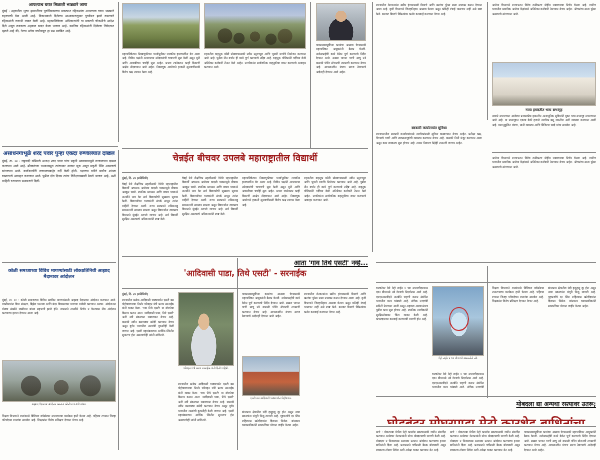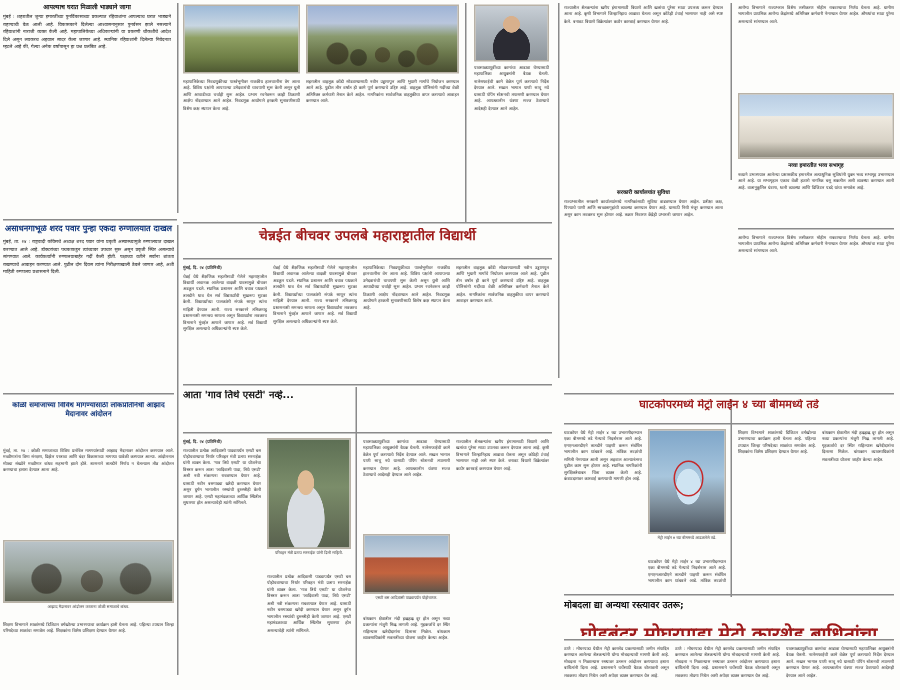--- a/index.html
+++ b/index.html
@@ -47,22 +47,23 @@
   }
   .headline-blue {
     color: #10357a;
     font-weight: bold;
     text-align: center;
     line-height: 1.2;
   }
   .headline-black {
     color: #111;
     font-weight: bold;
-    text-align: left;
+    text-align: right;
     line-height: 1.2;
+    text-decoration: underline;
   }
   .byline {
     font-size: 2.8px;
     color: #333;
     font-weight: bold;
   }
 
   
   .photo {
     position: absolute;
@@ -217,20 +218,21 @@
     <div class="body-text tiny" style="height:74px;">महापालिकेच्या निवडणुकीच्या पार्श्वभूमीवर राजकीय हालचालींना वेग आला आहे. विविध पक्षांनी आपापल्या उमेदवारांची चाचपणी सुरू केली असून युती आणि आघाडीच्या चर्चाही सुरू आहेत. प्रभाग रचनेवरून काही ठिकाणी आक्षेप नोंदवण्यात आले आहेत. निवडणूक आयोगाने हरकती सुनावणीसाठी विशेष कक्ष स्थापन केला आहे.</div>
   </div>
   <div class="col" style="left:304px;top:176px;width:62px;height:76px;">
     <div class="body-text tiny" style="height:74px;">शहरातील वाहतूक कोंडी सोडवण्यासाठी नवीन उड्डाणपूल आणि भुयारी मार्गांचे नियोजन करण्यात आले आहे. पुढील तीन वर्षांत ही कामे पूर्ण करण्याचे उद्दिष्ट आहे. वाहतूक पोलिसांनी गर्दीच्या वेळी अतिरिक्त कर्मचारी तैनात केले आहेत. नागरिकांना सार्वजनिक वाहतुकीचा वापर करण्याचे आवाहन करण्यात आले.</div>
   </div>
 
   <div class="sep" style="left:122px;top:256px;width:246px;height:0.6px;"></div>
 
   <div class="col" style="left:122px;top:260px;width:246px;height:24px;">
     <div class="headline-black" style="font-size:6.6px;">आता 'गाव तिथे एसटी' नव्हे...</div>
+    <div class="headline-red" style="font-size:8.2px;margin-top:1px;">'आदिवासी पाडा, तिथे एसटी' - सरनाईक</div>
   </div>
   <div class="sep" style="left:122px;top:288px;width:246px;height:0.6px;"></div>
 
   <div class="col" style="left:122px;top:292px;width:52px;height:160px;">
     <div class="byline" style="margin-bottom:1.5px;">मुंबई, दि. २४ (प्रतिनिधी)</div>
     <div class="body-text tiny" style="height:150px;">राज्यातील प्रत्येक आदिवासी पाड्यापर्यंत एसटी बस पोहोचवण्याचा निर्धार परिवहन मंत्री प्रताप सरनाईक यांनी व्यक्त केला. 'गाव तिथे एसटी' या योजनेचा विस्तार करून आता 'आदिवासी पाडा, तिथे एसटी' अशी नवी संकल्पना राबवण्यात येणार आहे. यासाठी नवीन बसगाड्या खरेदी करण्यात येणार असून दुर्गम भागातील रस्त्यांची दुरुस्तीही केली जाणार आहे. एसटी महामंडळाच्या आर्थिक स्थितीत सुधारणा होत असल्याचेही त्यांनी सांगितले.</div>
   </div>
 
   <div class="photo ph-speaker" style="left:178px;top:292px;width:56px;height:74px;"></div>
   <div class="cap" style="left:178px;top:367px;width:56px;">परिवहन मंत्री प्रताप सरनाईक यांनी दिली माहिती.</div>
@@ -254,23 +256,20 @@
   <div class="col" style="left:376px;top:126px;width:106px;height:130px;">
     <div class="hl" style="font-size:3.6px;margin-bottom:1.5px;">सरकारी कार्यालयांत सुविधा</div>
     <div class="body-text tiny" style="height:118px;">राज्यभरातील सरकारी कार्यालयांमध्ये नागरिकांसाठी सुविधा वाढवण्यात येणार आहेत. प्रतीक्षा कक्ष, पिण्याचे पाणी आणि स्वच्छतागृहांची व्यवस्था करण्यात येणार आहे. यासाठी निधी मंजूर करण्यात आला असून काम लवकरच सुरू होणार आहे. तक्रार निवारण केंद्रेही उभारली जाणार आहेत.</div>
   </div>
 
   <div class="col" style="left:492px;top:156px;width:104px;height:100px;">
     <div class="body-text tiny" style="height:98px;">आरोग्य विभागाने राज्यभरात विशेष लसीकरण मोहीम राबवण्याचा निर्णय घेतला आहे. ग्रामीण भागातील प्राथमिक आरोग्य केंद्रांमध्ये अतिरिक्त कर्मचारी नेमण्यात येणार आहेत. औषधांचा साठा पुरेसा असल्याचे सांगण्यात आले.</div>
   </div>
 
   <div class="sep" style="left:376px;top:262px;width:220px;height:0.6px;"></div>
-  <div class="col" style="left:376px;top:266px;width:220px;height:14px;">
-    <div class="headline-red" style="font-size:7.4px;">घाटकोपरमध्ये मेट्रो लाईन ४ च्या बीममध्ये तडे</div>
-  </div>
   <div class="sep" style="left:376px;top:282px;width:220px;height:0.6px;"></div>
 
   <div class="col" style="left:376px;top:286px;width:52px;height:102px;">
     <div class="body-text tiny" style="height:100px;">घाटकोपर येथे मेट्रो लाईन ४ च्या उभारणीदरम्यान एका बीममध्ये तडे गेल्याचे निदर्शनास आले आहे. एमएमआरडीएने तातडीने पाहणी करून संबंधित भागातील काम थांबवले आहे. तांत्रिक तज्ज्ञांची समिती नेमण्यात आली असून अहवाल आल्यानंतरच पुढील काम सुरू होणार आहे. स्थानिक नागरिकांनी सुरक्षिततेबाबत चिंता व्यक्त केली आहे. कंत्राटदारावर कारवाई करण्याची मागणी होत आहे.</div>
   </div>
 
   <div class="photo ph-metro" style="left:432px;top:286px;width:52px;height:70px;">
     <div class="circle-mark" style="left:16px;top:20px;width:20px;height:24px;"></div>
   </div>
   <div class="cap" style="left:432px;top:357px;width:52px;">मेट्रो लाईन ४ च्या बीममध्ये आढळलेले तडे.</div>

